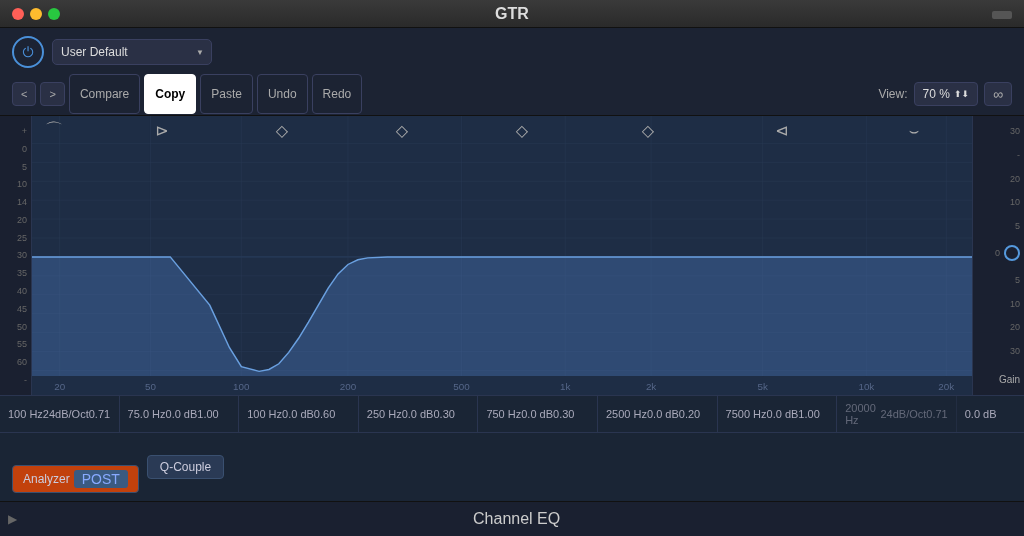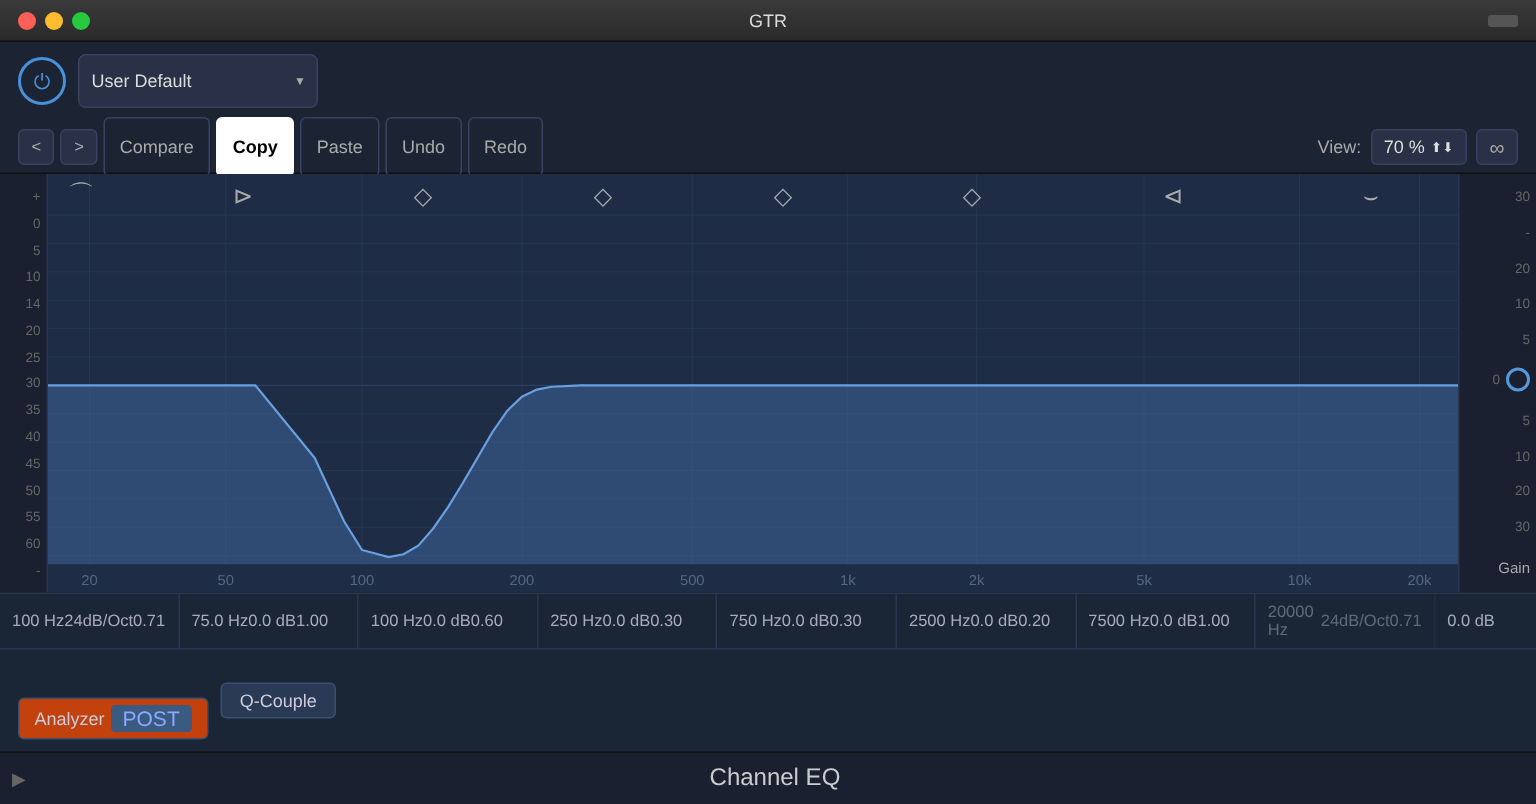--- a/index.html
+++ b/index.html
@@ -15,22 +15,22 @@
     .title-bar {
       height: 28px;
       background: linear-gradient(to bottom, #3a3a3a, #2a2a2a);
       display: flex;
       align-items: center;
       justify-content: center;
       position: relative;
       border-bottom: 1px solid #111;
     }
     .title-bar-title {
-      font-size: 12px;
-      font-weight: 400;
+      font-size: 16px;
+      font-weight: 700;
       color: #ddd;
     }
     .traffic-lights {
       position: absolute;
       left: 12px;
       top: 50%;
       transform: translateY(-50%);
       display: flex;
       gap: 6px;
     }
@@ -93,21 +93,21 @@
       font-size: 14px;
     }
 
     .preset-dropdown {
       background: #2a3045;
       border: 1px solid #3a4060;
       border-radius: 5px;
       color: #ddd;
       font-size: 12px;
       padding: 4px 24px 4px 8px;
-      height: 36px;
+      height: 26px;
       cursor: pointer;
       appearance: none;
       -webkit-appearance: none;
       min-width: 160px;
       position: relative;
     }
     .preset-wrapper {
       position: relative;
       display: inline-block;
     }

